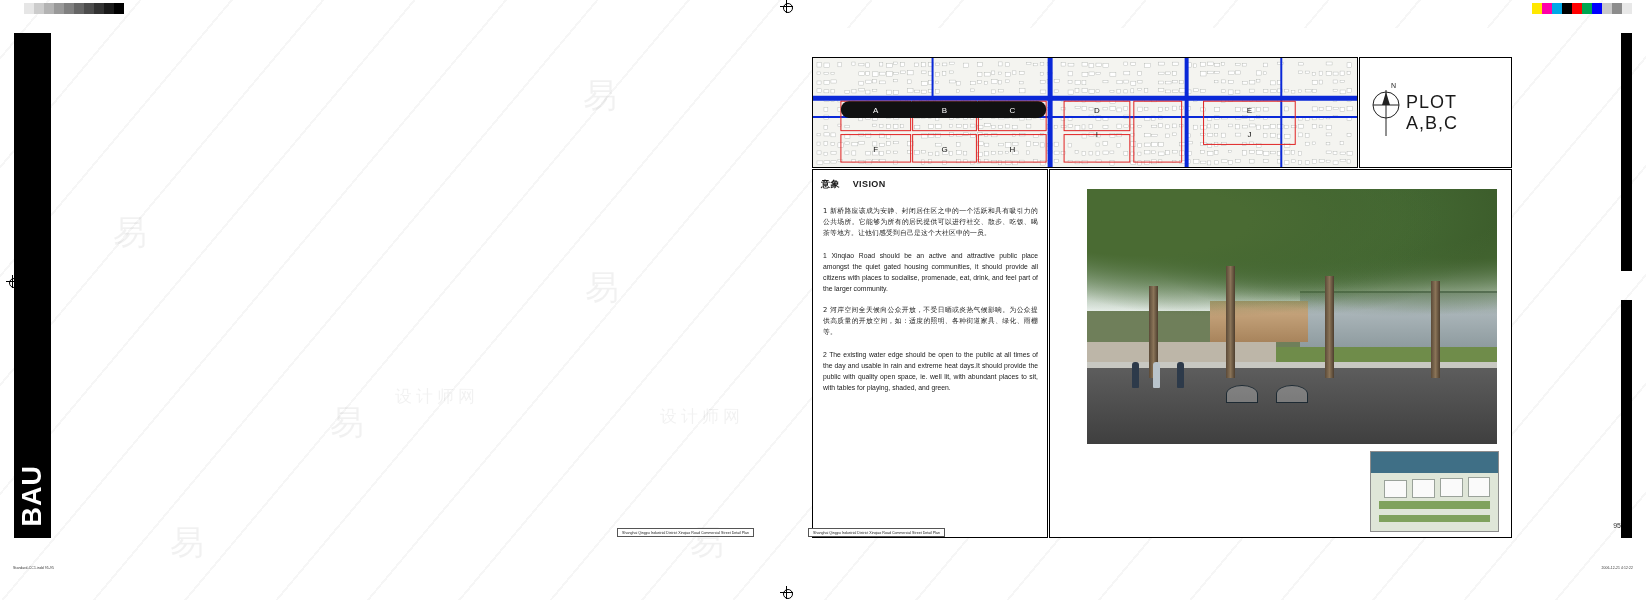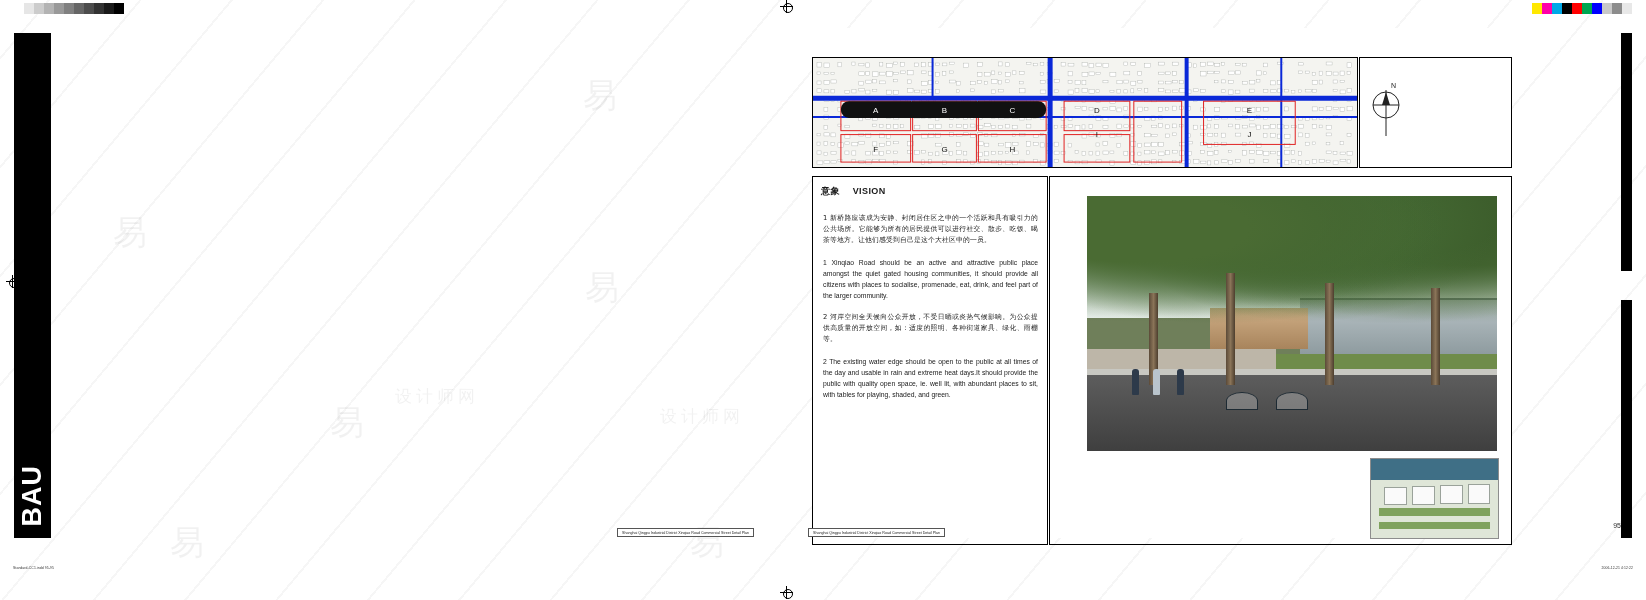--- a/index.html
+++ b/index.html
@@ -58,21 +58,21 @@
   .keyrow{position:absolute;left:0;top:29px;width:700px;height:111px;}
   .keyplan{position:absolute;left:0;top:0;width:546px;height:111px;border:1px solid #000;
       box-sizing:border-box;background:#f2f2ee;overflow:hidden;}
   .kp-canvas{position:absolute;left:0;top:0;width:100%;height:100%;}
   .northbox{position:absolute;left:547px;top:0;width:153px;height:111px;border:1px solid #000;
       box-sizing:border-box;display:flex;align-items:center;}
   .plotlabel{font-size:18px;letter-spacing:1px;margin-left:46px;}
   .compass{position:absolute;left:11px;top:30px;width:30px;height:50px;}
 
   
-  .body-row{position:absolute;left:0;top:148px;width:700px;height:369px;}
+  .body-row{position:absolute;left:0;top:141px;width:700px;height:369px;}
   .col-text{position:absolute;left:0;top:0;width:236px;height:369px;border:1px solid #000;
       box-sizing:border-box;}
   .vision-head{position:absolute;left:8px;top:8px;font-size:9px;font-weight:700;letter-spacing:.4px;}
   .vision-head .en{margin-left:10px;font-weight:700;}
   .paras{position:absolute;left:10px;top:36px;width:215px;}
   .para{font-size:6.8px;line-height:1.62;text-align:justify;margin-bottom:11px;}
   .para.cn{font-family:"DejaVu Sans",sans-serif;letter-spacing:.2px;}
 
   .col-right{position:absolute;left:237px;top:0;width:463px;height:369px;border:1px solid #000;
       box-sizing:border-box;}
@@ -864,20 +864,21 @@
 
     <div class="northbox">
       <svg class="compass" viewBox="0 0 30 50">
         <circle cx="15" cy="17" r="13" fill="none" stroke="#222" stroke-width="1"></circle>
         <line x1="15" y1="2" x2="15" y2="48" stroke="#222" stroke-width="1"></line>
         <line x1="2" y1="17" x2="28" y2="17" stroke="#222" stroke-width="1"></line>
         <polygon points="15,4 19,17 11,17" fill="#222"></polygon>
       </svg>
       <span class="n" style="position:absolute;left:590px;"></span>
       <div style="position:absolute;left:31px;top:24px;font-size:7px;">N</div>
+      <div class="plotlabel">PLOT  A,B,C</div>
     </div>
   </div>
 
   <div class="body-row">
 
     <div class="col-text">
       <div class="vision-head">
         <span>意象</span>
         <span class="en">VISION</span>
       </div>

